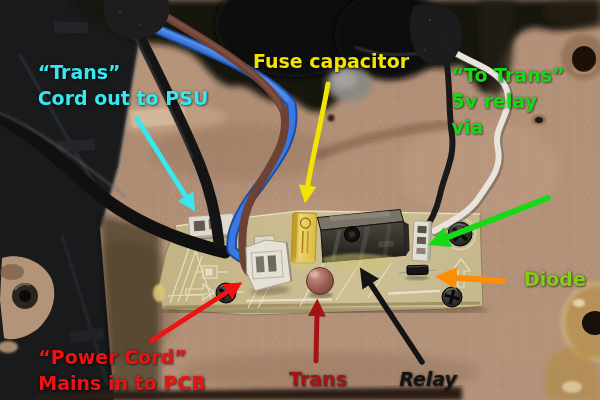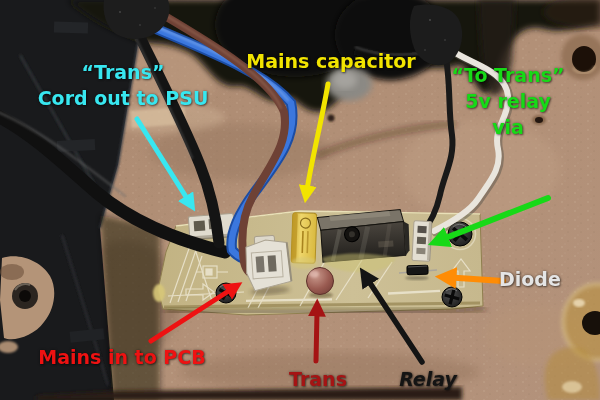--- a/index.html
+++ b/index.html
@@ -1,26 +1,26 @@
 <!DOCTYPE html>
 <html><head>
 <meta charset="utf-8">
 <style>
   html,body{margin:0;padding:0;background:#222;}
   .stage{position:relative;width:600px;height:400px;overflow:hidden;
          font-family:"DejaVu Sans","Liberation Sans",sans-serif;}
   .stage svg{position:absolute;left:0;top:0;}
   .lbl{position:absolute;font-weight:bold;font-size:19px;line-height:26px;
-       text-align:center;transform:translateX(-50%);white-space:nowrap;
+       transform:translateX(-50%);white-space:nowrap;
        text-shadow:0 0 3px rgba(0,0,0,.40),1px 1px 2px rgba(0,0,0,.45);
        z-index:5;pointer-events:none;}
   #lbl-trans  {left:123px;top:59px;color:#38e7f0;}
   #lbl-cap    {left:331px;top:48px;color:#f2e400;}
   #lbl-tomain {left:508px;top:62px;color:#17d917;}
-  #lbl-diode  {left:499px;top:266px;color:#e5e5e5;transform:none;text-align:left;}
+  #lbl-diode  {left:524px;top:266px;color:#84cc16;transform:none;text-align:left;}
   #lbl-power  {left:122px;top:344px;color:#ee1212;}
   #lbl-fuse   {left:318px;top:366px;color:#a51414;}
   #lbl-relay  {left:428px;top:366px;color:#141414;font-style:italic;}
 </style>
 </head>
 <body>
 
 <div class="stage">
 <svg width="600" height="400" viewBox="0 0 600 400">
   <defs>
@@ -308,25 +308,26 @@
     <path d="M151,341 L231,289.5" stroke="#ee1212" stroke-width="5" marker-end="url(#ah-r)"></path>
     <path d="M316,361 L317,312" stroke="#a51414" stroke-width="5" marker-end="url(#ah-dr)"></path>
     <path d="M422,362 L368,280" stroke="#141414" stroke-width="5.5" marker-end="url(#ah-k)"></path>
   </g>
 </svg>
 
   <div class="lbl" id="lbl-trans">
     <div>“Trans”</div>
     <div>Cord out to PSU</div>
   </div>
-  <div class="lbl" id="lbl-cap">Mains capacitor</div>
+  <div class="lbl" id="lbl-cap">Fuse capacitor</div>
   <div class="lbl" id="lbl-tomain">
     <div>“To Trans”</div>
     <div>5v relay</div>
     <div>via</div>
   </div>
   <div class="lbl" id="lbl-diode">Diode</div>
   <div class="lbl" id="lbl-power">
+    <div>“Power Cord”</div>
     <div>Mains in to PCB</div>
   </div>
   <div class="lbl" id="lbl-fuse">Trans</div>
   <div class="lbl" id="lbl-relay">Relay</div>
 </div>
 
 </body></html>

